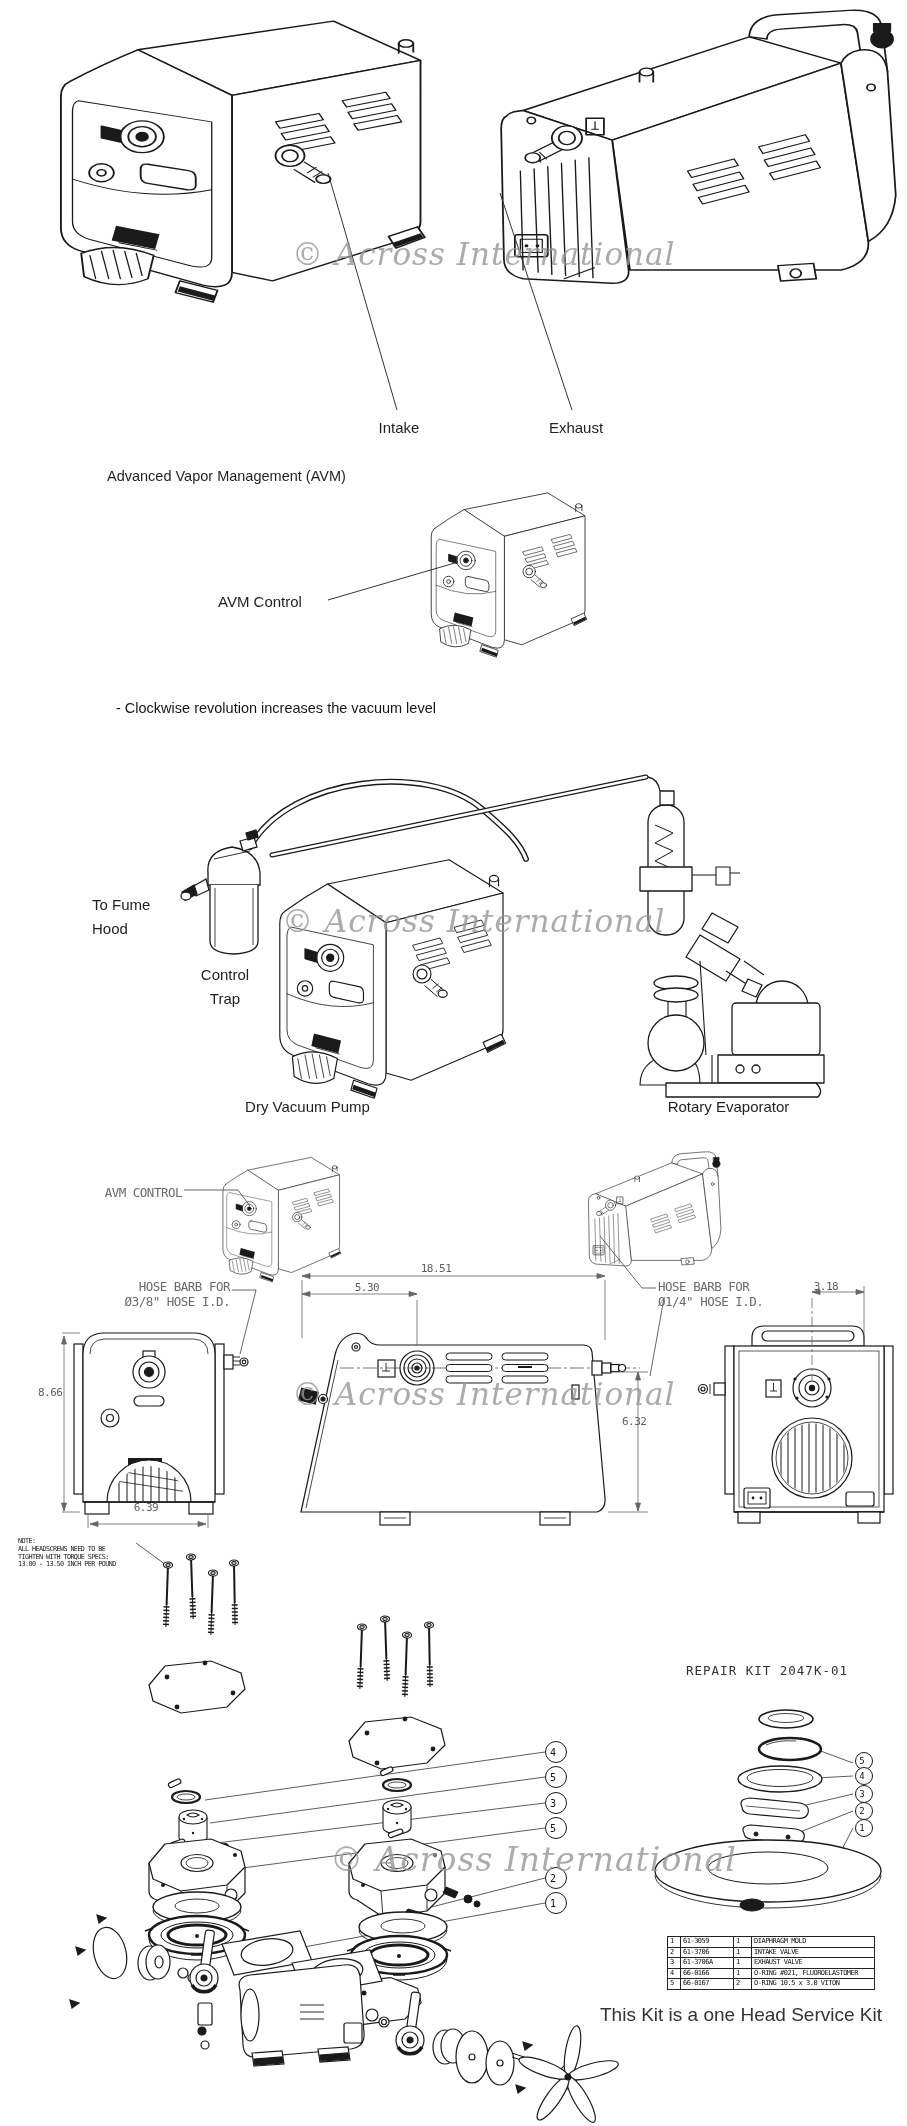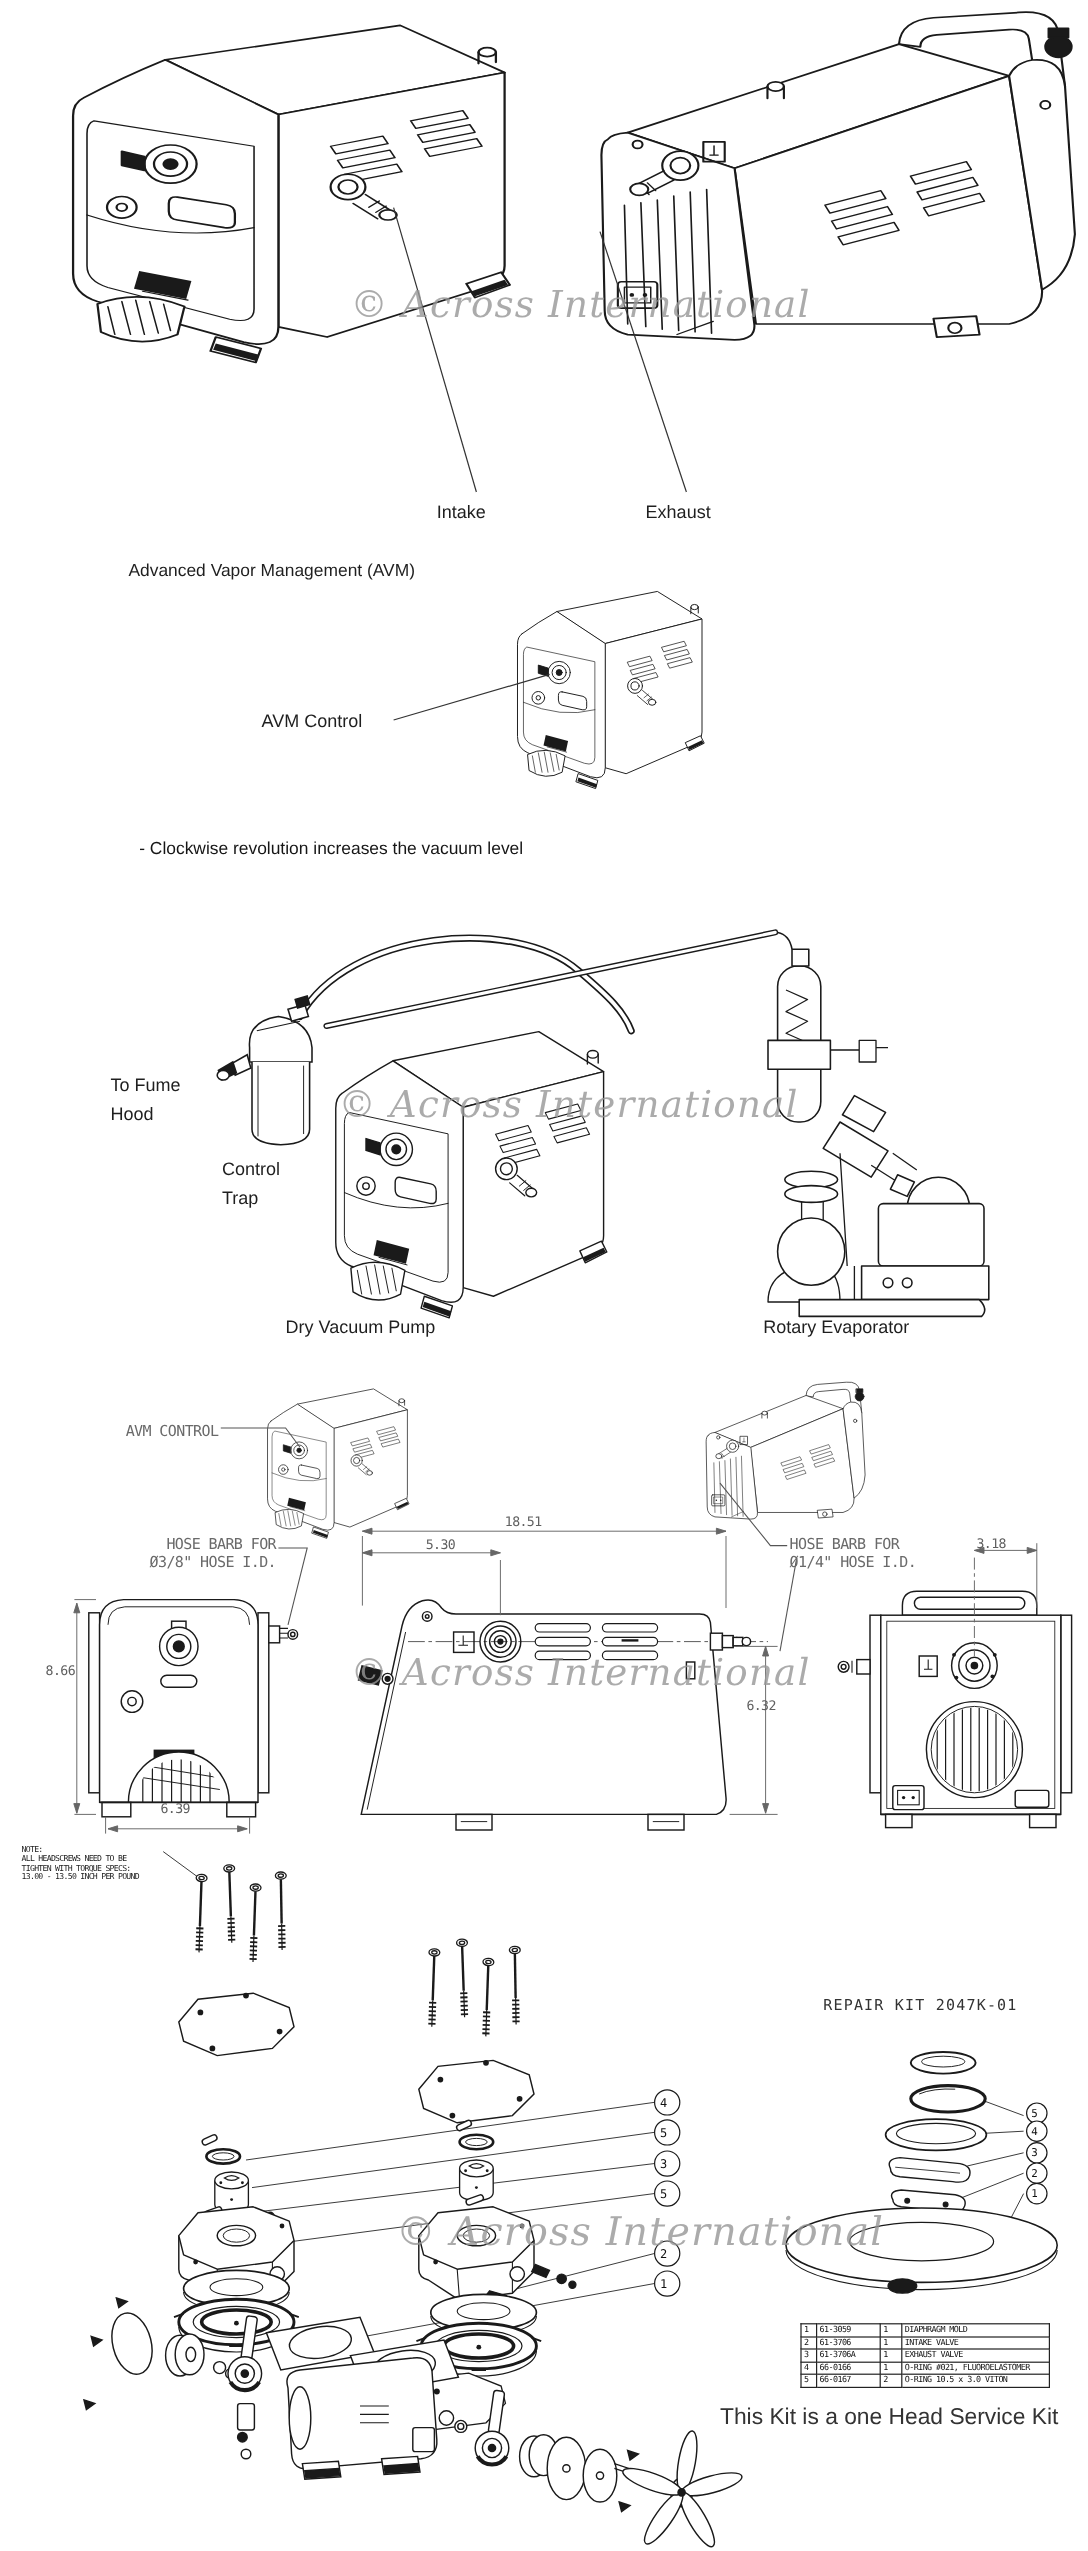--- a/index.html
+++ b/index.html
@@ -1,20 +1,20 @@
 <!DOCTYPE html>
 <html><head>
 <meta charset="utf-8">
 <style>
   html,body{margin:0;padding:0;background:#ffffff;}
   #canvas{position:relative;width:907px;height:2126px;background:#fff;overflow:hidden;
           font-family:"Liberation Sans",sans-serif;color:#1a1a1a;}
   .abs{position:absolute;}
   .lbl{font-size:15px;color:#1f1f1f;white-space:nowrap;}
-  .lbl.center{text-align:left;}
+  .lbl.center{text-align:center;}
   .para{font-size:14.5px;line-height:24px;color:#161616;white-space:nowrap;}
   .tech{font-family:"DejaVu Sans Mono",monospace;color:#6a6a6a;font-size:12.5px;line-height:14.5px;white-space:nowrap;letter-spacing:-0.5px;}
   .dim{font-family:"DejaVu Sans Mono",monospace;color:#606060;font-size:11px;white-space:nowrap;letter-spacing:-0.5px;}
   .wm{font-family:"DejaVu Serif",serif;font-style:italic;color:#979797;font-size:31px;
       white-space:nowrap;letter-spacing:1px;opacity:.8;}
   .noteblk{font-family:"DejaVu Sans Mono",monospace;font-size:6.8px;line-height:7.8px;color:#222;
            white-space:nowrap;letter-spacing:-0.6px;}
   .kit-title{font-family:"DejaVu Sans Mono",monospace;font-size:12.5px;color:#333;letter-spacing:1px;white-space:nowrap;}
   .service{font-size:19px;color:#333;white-space:nowrap;}
   table.parts{border-collapse:collapse;font-family:"DejaVu Sans Mono",monospace;font-size:7px;color:#111;
@@ -220,21 +220,21 @@
       <path d="M666,328 h150 q8,8 2,14 h-152 Z"></path>
     </g>
   </svg>
   <div class="abs wm" style="left:282px;top:903px">© Across International</div>
   <div class="abs lbl" style="left:92px;top:893px;line-height:24px">
     <span>To Fume</span><br><span>Hood</span>
   </div>
   <div class="abs lbl center" style="left:185px;top:963px;width:80px;line-height:24px">
     <span>Control</span><br><span>Trap</span>
   </div>
-  <div class="abs lbl center" style="left:238px;top:1098px;width:175px">Dry Vacuum Pump</div>
+  <div class="abs lbl center" style="left:220px;top:1098px;width:175px">Dry Vacuum Pump</div>
   <div class="abs lbl center" style="left:636px;top:1098px;width:185px">Rotary Evaporator</div>
 
   <svg class="layer" style="left:0;top:1140px" width="907" height="400" viewBox="0 0 907 400">
     <use href="#pumpA" transform="translate(222,16) scale(0.47)"></use>
     <use href="#pumpB" transform="translate(582,10) scale(0.46)"></use>
 
     <g stroke="#555" stroke-width="0.9" fill="none">
       <path d="M184,50 H238 L250,66"></path>
       <path d="M232,150 H256 L240,214"></path>
       <path d="M656,148 H642 L600,96"></path>

